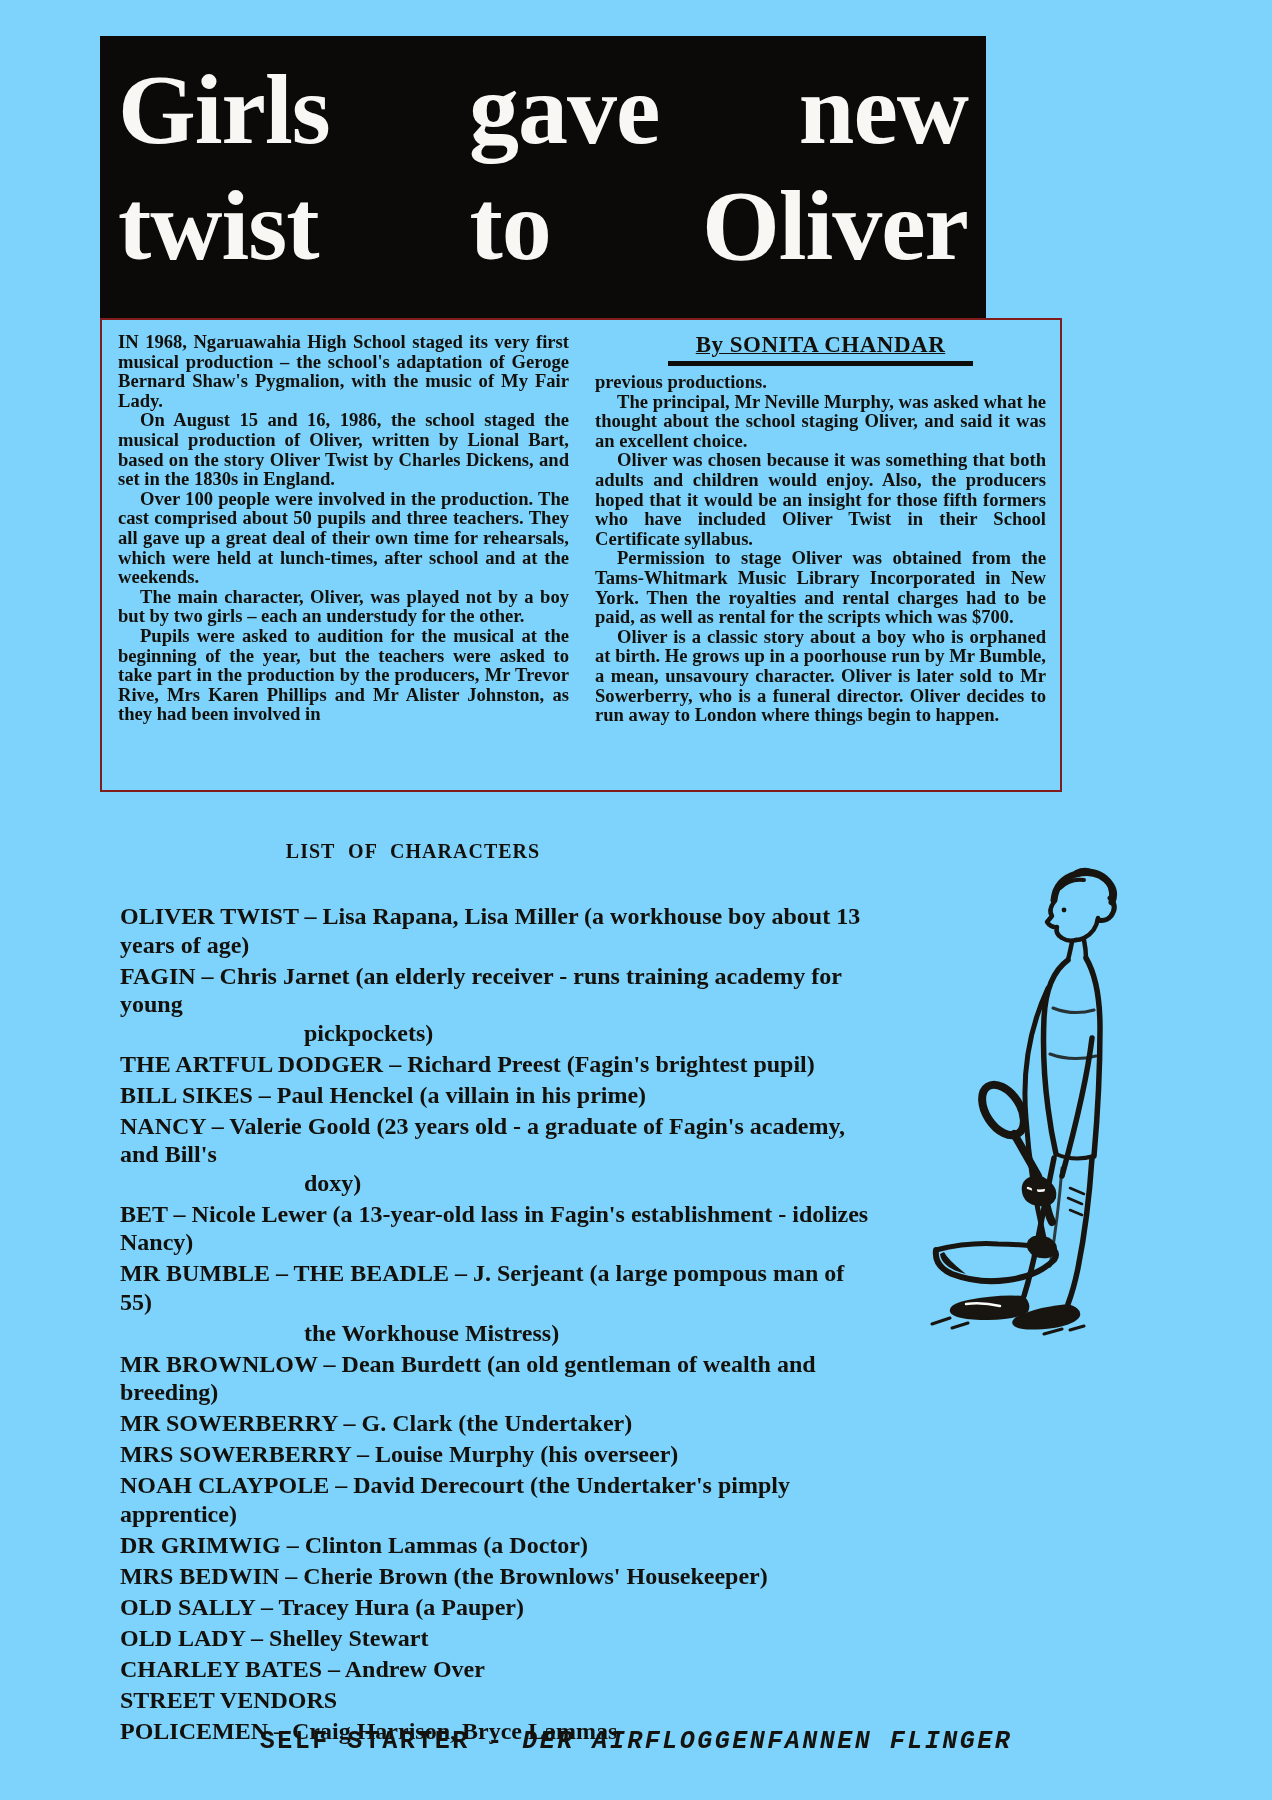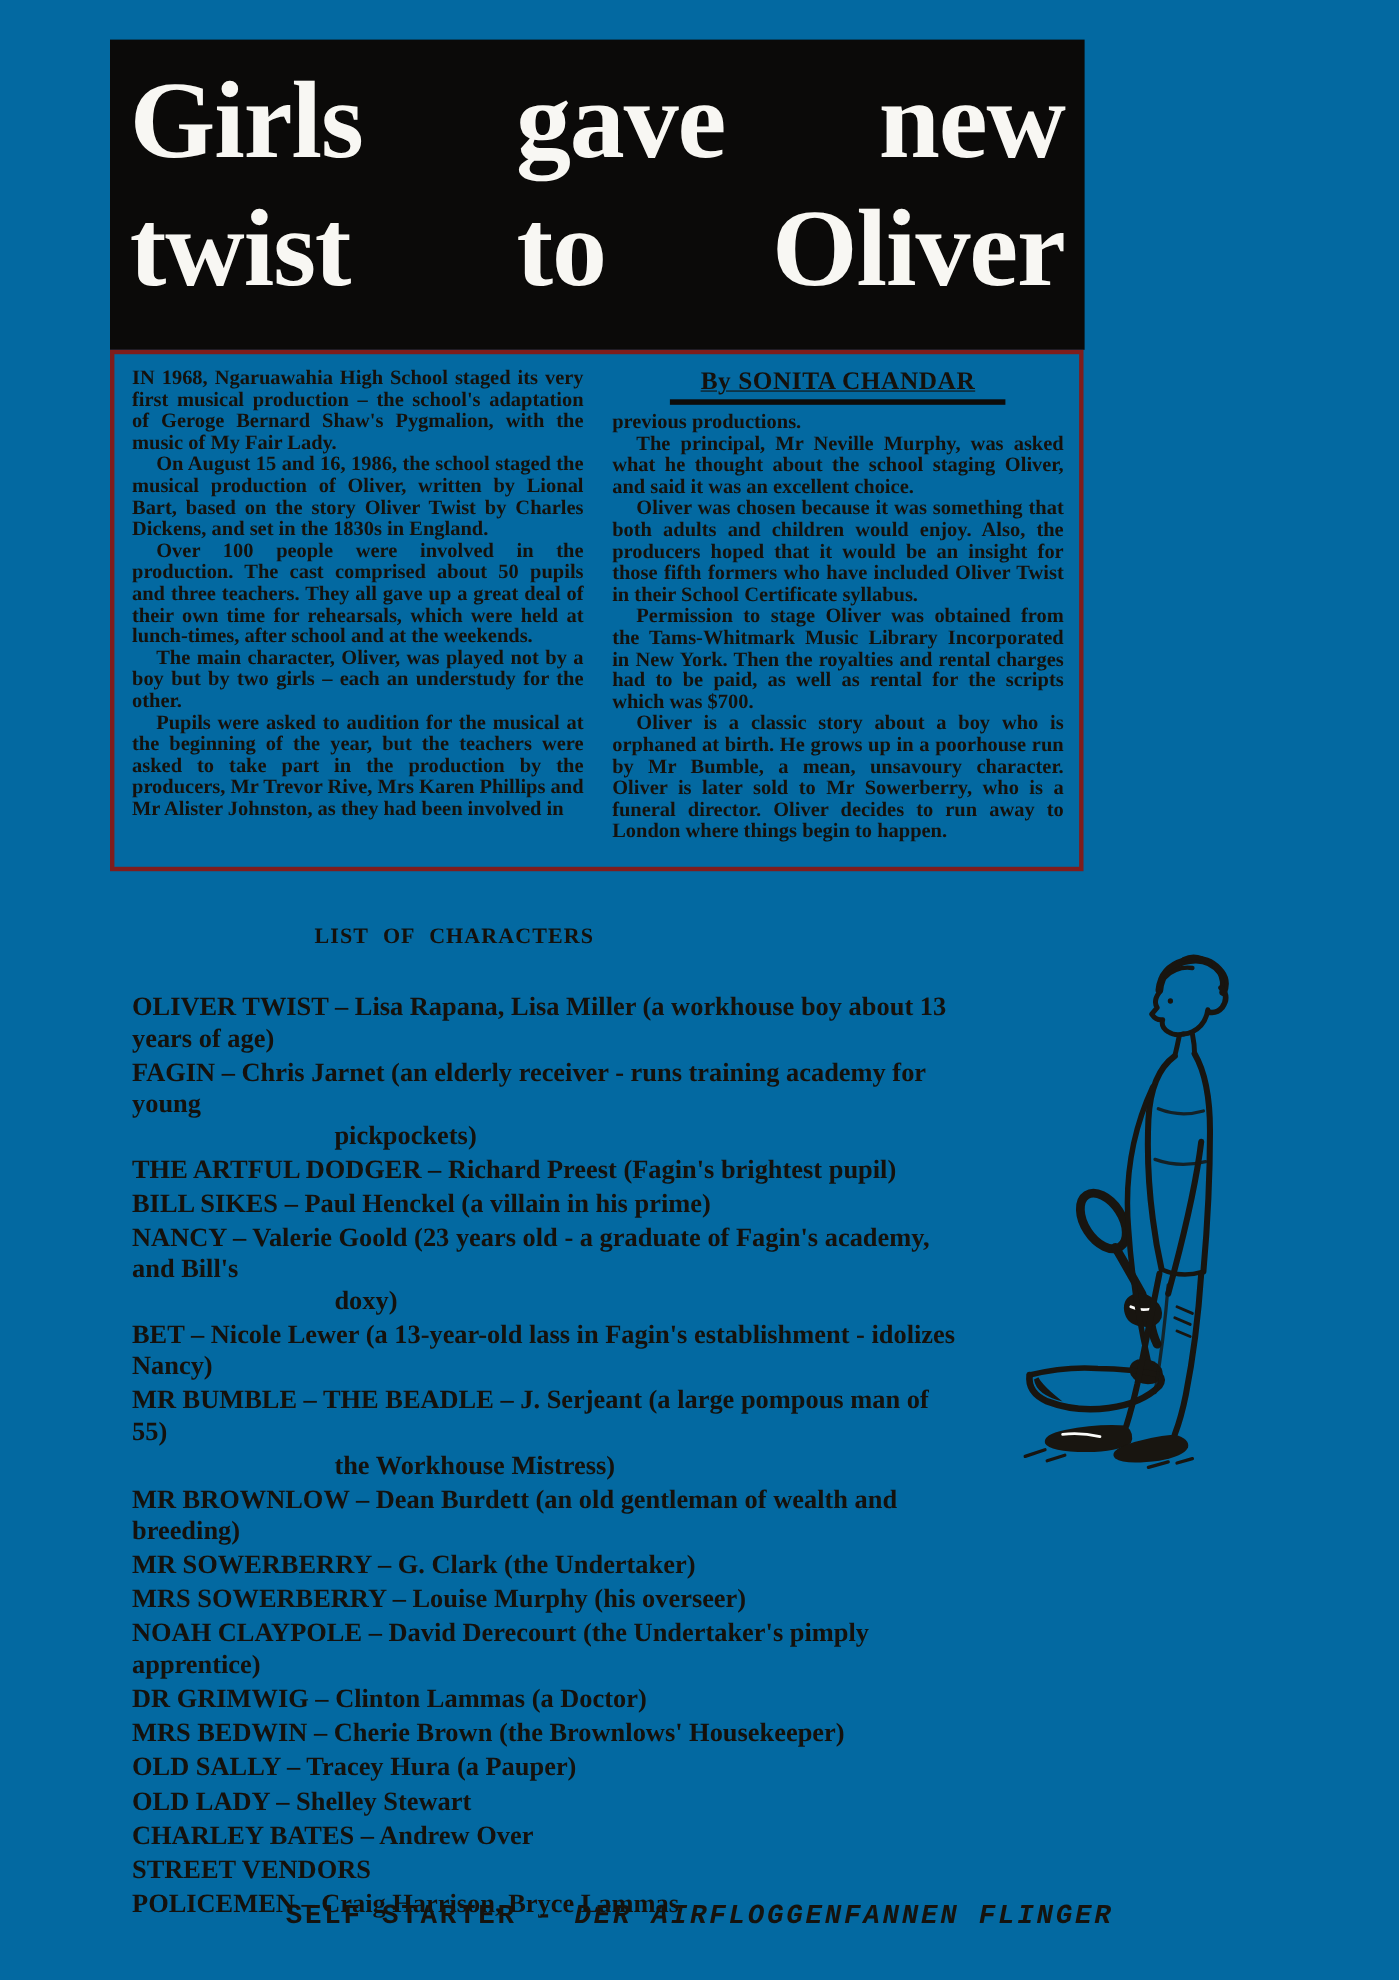--- a/index.html
+++ b/index.html
@@ -1,33 +1,33 @@
 <!DOCTYPE html>
 <html><head>
 <meta charset="utf-8">
 <style>
   html,body{margin:0;padding:0;background:#ffffff;}
   .page{
-    position:relative;width:1272px;height:1800px;background:#0369a1;
+    position:relative;width:1272px;height:1800px;background:#7dd3fc;
     font-family:"Liberation Serif", serif;color:#14110d;overflow:hidden;
   }
   
   .headline-box{
     position:absolute;left:100px;top:36px;width:886px;height:282px;
     background:#0b0a09;color:#f8f7f3;box-sizing:border-box;
     padding:16px 18px 0 18px;
   }
   .hl{
     font-size:100px;font-weight:700;line-height:116px;letter-spacing:-1px;
     text-align:justify;text-align-last:justify;white-space:normal;
   }
   
   .article-box{
-    position:absolute;left:100px;top:318px;width:885px;height:474px;
-    border:4px solid #7f1d1d;box-sizing:border-box;
+    position:absolute;left:100px;top:318px;width:962px;height:474px;
+    border:2px solid #7f1d1d;box-sizing:border-box;
     padding:12px 14px 8px 16px;display:flex;gap:26px;
   }
   .col{flex:1;min-width:0;}
   .para{
     font-size:18.6px;line-height:19.6px;font-weight:700;margin:0;
     text-align:justify;text-indent:22px;
   }
   .para.noindent{text-indent:0;}
   .byline-wrap{text-align:center;margin:0 0 6px 0;text-decoration:underline;}
   .byline-text{font-size:23px;font-weight:700;letter-spacing:0.5px;}

